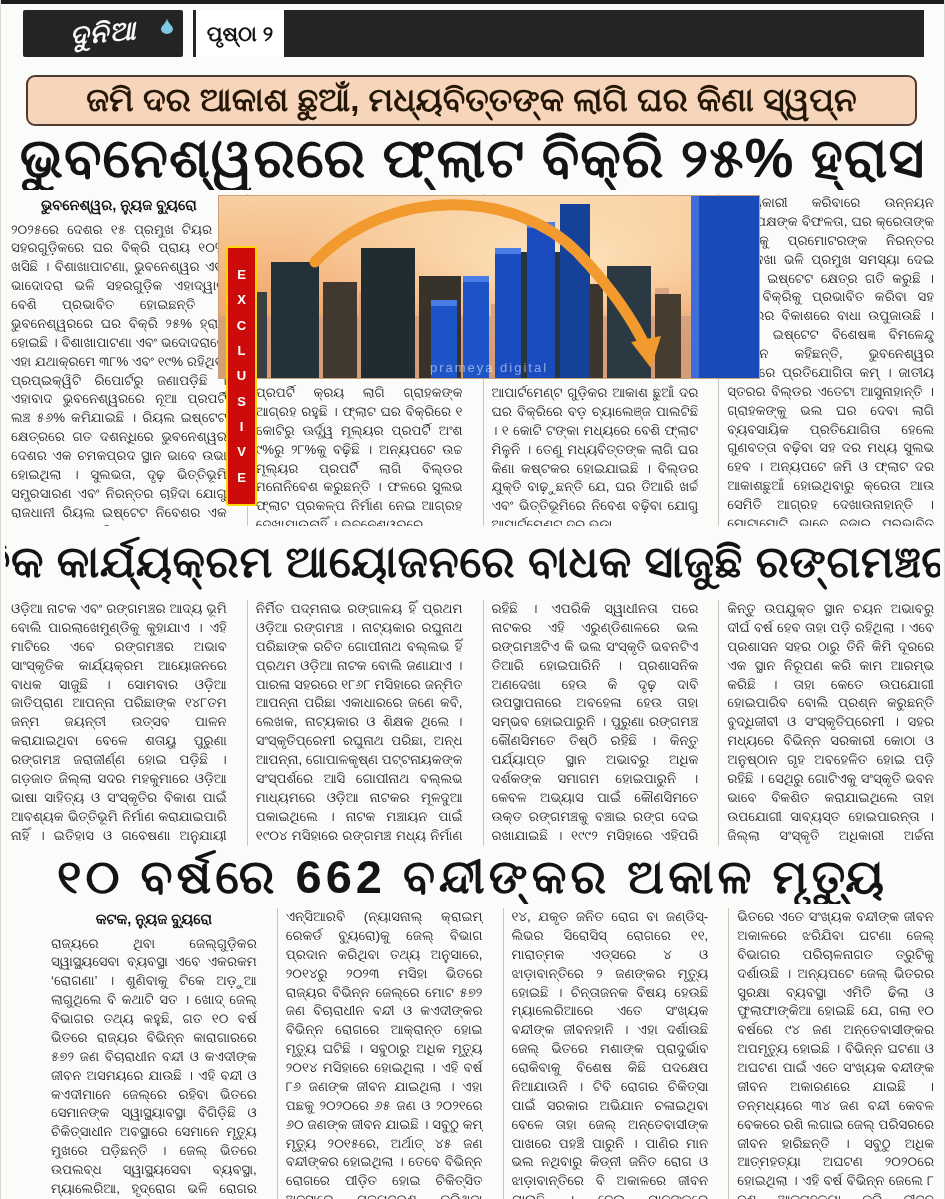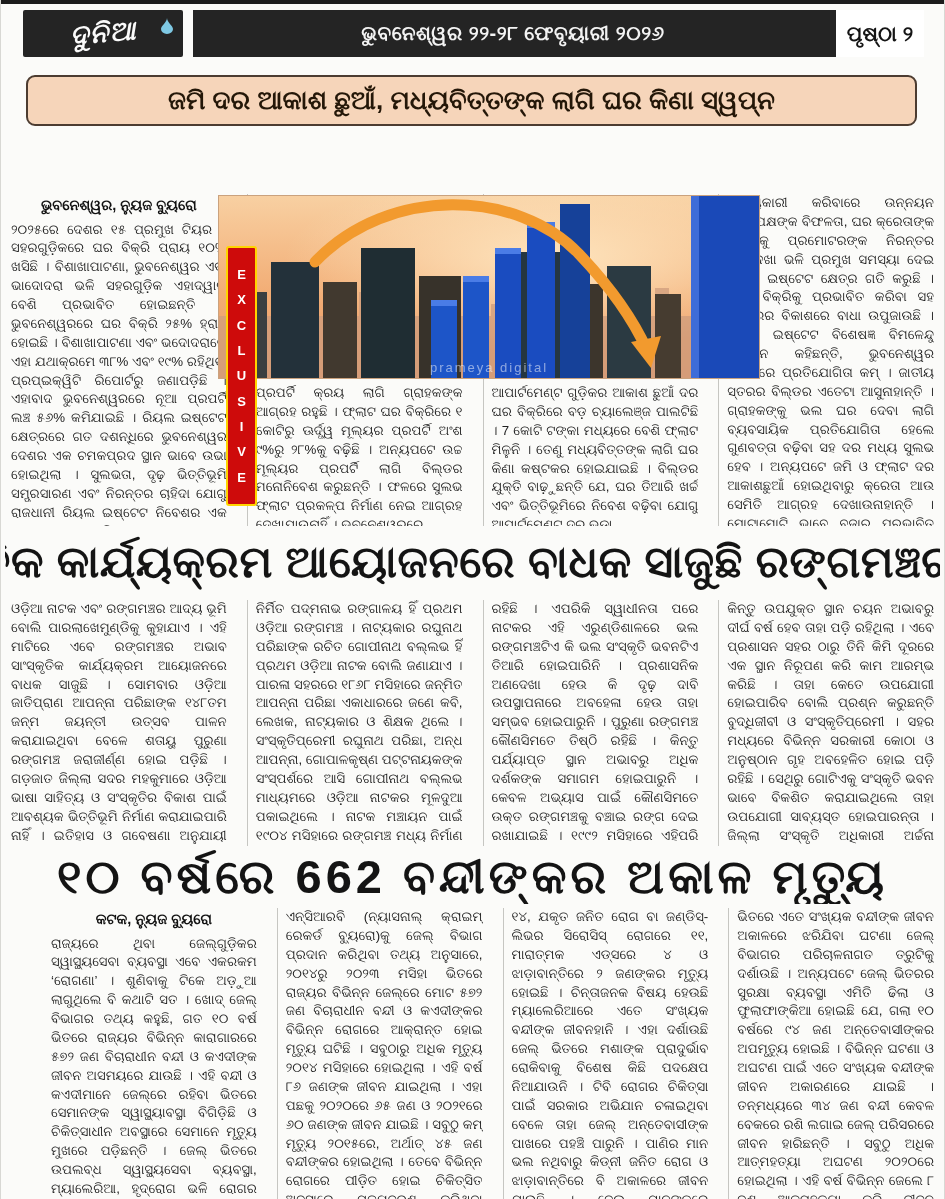--- a/index.html
+++ b/index.html
@@ -14,21 +14,21 @@
   
   .masthead{position:absolute;top:10px;left:22px;right:20px;height:47px;display:flex;}
   .logo-box{width:160px;background:#242424;border-radius:2px;display:flex;align-items:center;justify-content:center;position:relative;}
   .logo-text{color:#fafafa;font-size:27px;font-weight:bold;font-style:italic;transform:rotate(-5deg);letter-spacing:1px;font-family:"Liberation Serif", serif;}
   .logo-drop{position:absolute;right:10px;top:8px;width:12px;height:16px;}
   .head-bar{flex:1;margin-left:10px;background:#242424;display:flex;align-items:stretch;}
   .dateline{flex:1;display:flex;align-items:center;justify-content:center;color:#f3f3f3;font-size:20px;font-weight:bold;letter-spacing:.5px;}
   .page-label{width:88px;background:#ffffff;color:#141414;display:flex;align-items:center;justify-content:center;font-size:21px;font-weight:bold;border-left:3px solid #242424;}
 
   
-  .kicker{position:absolute;top:75px;left:25px;right:27px;height:47px;background:#f6d5ba;border:2px solid #50four;border:2px solid #4c3c31;border-radius:9px;display:flex;align-items:center;justify-content:center;font-size:26px;font-weight:bold;color:#241708;overflow:hidden;white-space:nowrap;}
+  .kicker{position:absolute;top:75px;left:25px;right:27px;height:47px;background:#f6d5ba;border:2px solid #50four;border:2px solid #4c3c31;border-radius:9px;display:flex;align-items:center;justify-content:center;font-size:33px;font-weight:bold;color:#241708;overflow:hidden;white-space:nowrap;}
   .headline-lg{position:absolute;display:flex;align-items:center;justify-content:center;font-weight:800;color:#141414;white-space:nowrap;overflow:hidden;}
   .headline1{top:126px;left:8px;right:8px;height:64px;font-size:55px;letter-spacing:1px;}
   .headline2{top:528px;left:4px;right:4px;height:68px;font-size:44px;letter-spacing:.5px;}
   .headline3{top:850px;left:8px;right:8px;height:54px;font-size:47px;letter-spacing:4px;}
 
   
   .band{position:absolute;left:10px;right:10px;display:grid;grid-template-columns:repeat(4,1fr);column-gap:20px;}
   .band .col{overflow:hidden;font-size:13.3px;line-height:1.42;text-align:justify;color:#222;position:relative;}
   .band .col + .col{border-left:1px solid #c6c6c2;padding-left:8px;}
   .story1{top:194px;height:332px;}
@@ -51,37 +51,37 @@
   <div class="top-rule"></div>
 
   <div class="masthead">
     <div class="logo-box">
       <span class="logo-text">ଦୁନିଆ</span>
       <svg class="logo-drop" viewBox="0 0 12 16">
         <path d="M6 0 C6 4 0 8 0 11 a6 5 0 0 0 12 0 C12 8 6 4 6 0 Z" fill="#7ec8e3"></path>
       </svg>
     </div>
     <div class="head-bar">
-      <div class="dateline">ଭୁବନେଶ୍ୱର ୨୨-୨୮ ଫେବୃୟାରୀ ୨୦୨୬</div>
       <div class="page-label">ପୃଷ୍ଠା ୨</div>
     </div>
   </div>
 
   <div class="kicker">ଜମି ଦର ଆକାଶ ଛୁଆଁ, ମଧ୍ୟବିତ୍ତଙ୍କ ଲାଗି ଘର କିଣା ସ୍ୱପ୍ନ</div>
+  <div class="headline-lg headline1">ଭୁବନେଶ୍ୱରରେ ଫ୍ଲାଟ ବିକ୍ରି ୨୫% ହ୍ରାସ</div>
 
   <div class="band story1">
     <div class="col">
       <span class="byline">ଭୁବନେଶ୍ୱର, ନ୍ୟୁଜ ବ୍ୟୁରୋ</span>
       <span>୨୦୨୫ରେ ଦେଶର ୧୫ ପ୍ରମୁଖ ଟିୟର ୨ ସହରଗୁଡ଼ିକରେ ଘର ବିକ୍ରି ପ୍ରାୟ ୧୦% ଖସିଛି । ବିଶାଖାପାଟଣା, ଭୁବନେଶ୍ୱର ଏବଂ ଭାଦୋଦରା ଭଳି ସହରଗୁଡ଼ିକ ଏହାଦ୍ୱାରା ବେଶି ପ୍ରଭାବିତ ହୋଇଛନ୍ତି । ଭୁବନେଶ୍ୱରରେ ଘର ବିକ୍ରି ୨୫% ହ୍ରାସ ହୋଇଛି । ବିଶାଖାପାଟଣା ଏବଂ ଭଦୋଦରାରେ ଏହା ଯଥାକ୍ରମେ ୩୮% ଏବଂ ୧୯% ରହିଥିବା ପ୍ରପ୍‌ଇକ୍ୱିଟି ରିପୋର୍ଟରୁ ଜଣାପଡ଼ିଛି । ଏହାବାଦ ଭୁବନେଶ୍ୱରରେ ନୂଆ ପ୍ରପର୍ଟି ଲଞ୍ଚ ୫୬% କମିଯାଇଛି । ରିୟଲ ଇଷ୍ଟେଟ କ୍ଷେତ୍ରରେ ଗତ ଦଶନ୍ଧିରେ ଭୁବନେଶ୍ୱର ଦେଶର ଏକ ଚମକପ୍ରଦ ସ୍ଥାନ ଭାବେ ଉଭା ହୋଇଥିଲା । ସୁଲଭତା, ଦୃଢ଼ ଭିତ୍ତିଭୂମି ସମ୍ପ୍ରସାରଣ ଏବଂ ନିରନ୍ତର ଚାହିଦା ଯୋଗୁ ରାଜଧାନୀ ରିୟଲ ଇଷ୍ଟେଟ ନିବେଶର ଏକ ପେଣ୍ଠସ୍ଥଳୀ ପାଲଟିଥିଲା । ମାତ୍ର ଏବେ ସମୟରେ ପରିବର୍ତ୍ତନ ଆସିଛି । ଜମି ଦର ଏବଂ ନିର୍ମାଣ ଖର୍ଚ୍ଚ ବୃଦ୍ଧି ସହ ବିଳାସପୂର୍ଣ୍ଣ</span>
     </div>
     <div class="col pad-under-photo">
       <span>ପ୍ରପର୍ଟି କ୍ରୟ ଲାଗି ଗ୍ରାହକଙ୍କ ଆଗ୍ରହ ରହୁଛି । ଫ୍ଲାଟ ଘର ବିକ୍ରିରେ ୧ କୋଟିରୁ ଊର୍ଦ୍ଧ୍ୱ ମୂଲ୍ୟର ପ୍ରପର୍ଟି ଅଂଶ ୯%ରୁ ୨୮%କୁ ବଢ଼ିଛି । ଅନ୍ୟପଟେ ଉଚ୍ଚ ମୂଲ୍ୟର ପ୍ରପର୍ଟି ଲାଗି ବିଲ୍ଡର ମନୋନିବେଶ କରୁଛନ୍ତି । ଫଳରେ ସୁଲଭ ଫ୍ଲାଟ ପ୍ରକଳ୍ପ ନିର୍ମାଣ ନେଇ ଆଗ୍ରହ ଦେଖାଯାଉନାହିଁ । ଭୁବନେଶ୍ୱରରେ</span>
     </div>
     <div class="col pad-under-photo">
-      <span>ଆପାର୍ଟମେଣ୍ଟ ଗୁଡ଼ିକର ଆକାଶ ଛୁଆଁ ଦର ଘର ବିକ୍ରିରେ ବଡ଼ ଚ୍ୟାଲେଞ୍ଜ ପାଲଟିଛି । 7 କୋଟି ଟଙ୍କା ମଧ୍ୟରେ ବେଶି ଫ୍ଲାଟ ମିଳୁନି । ତେଣୁ ମଧ୍ୟବିତ୍ତଙ୍କ ଲାଗି ଘର କିଣା କଷ୍ଟକର ହୋଇଯାଇଛି । ବିଲ୍ଡର ଯୁକ୍ତି ବାଢ଼ୁଛନ୍ତି ଯେ, ଘର ତିଆରି ଖର୍ଚ୍ଚ ଏବଂ ଭିତ୍ତିଭୂମିରେ ନିବେଶ ବଢ଼ିବା ଯୋଗୁ ଆପାର୍ଟମେଣ୍ଟ ଦର ଭଡ଼ା</span>
+      <span>ଆପାର୍ଟମେଣ୍ଟ ଗୁଡ଼ିକର ଆକାଶ ଛୁଆଁ ଦର ଘର ବିକ୍ରିରେ ବଡ଼ ଚ୍ୟାଲେଞ୍ଜ ପାଲଟିଛି । ୧ କୋଟି ଟଙ୍କା ମଧ୍ୟରେ ବେଶି ଫ୍ଲାଟ ମିଳୁନି । ତେଣୁ ମଧ୍ୟବିତ୍ତଙ୍କ ଲାଗି ଘର କିଣା କଷ୍ଟକର ହୋଇଯାଇଛି । ବିଲ୍ଡର ଯୁକ୍ତି ବାଢ଼ୁଛନ୍ତି ଯେ, ଘର ତିଆରି ଖର୍ଚ୍ଚ ଏବଂ ଭିତ୍ତିଭୂମିରେ ନିବେଶ ବଢ଼ିବା ଯୋଗୁ ଆପାର୍ଟମେଣ୍ଟ ଦର ଭଡ଼ା</span>
     </div>
     <div class="col">
       <span>କାର୍ଯ୍ୟକାରୀ କରିବାରେ ଉନ୍ନୟନ କର୍ତ୍ତୃପକ୍ଷଙ୍କ ବିଫଳତା, ଘର କ୍ରେତାଙ୍କ ସ୍ୱାର୍ଥକୁ ପ୍ରମୋଟରଙ୍କ ନିରନ୍ତର ଅଣଦେଖା ଭଳି ପ୍ରମୁଖ ସମସ୍ୟା ଦେଇ ରିୟଲ ଇଷ୍ଟେଟ କ୍ଷେତ୍ର ଗତି କରୁଛି । ଯାହା ବିକ୍ରିକୁ ପ୍ରଭାବିତ କରିବା ସହ କ୍ଷେତ୍ରର ବିକାଶରେ ବାଧା ଉପୁଜାଉଛି । ରିୟଲ୍ ଇଷ୍ଟେଟ ବିଶେଷଜ୍ଞ ବିମଳେନ୍ଦୁ ପ୍ରଧାନ କହିଛନ୍ତି, ଭୁବନେଶ୍ୱର ବଜାରରେ ପ୍ରତିଯୋଗିତା କମ୍ । ଜାତୀୟ ସ୍ତରର ବିଲ୍ଡର ଏତେଟା ଆସୁନାହାନ୍ତି । ଗ୍ରାହକଙ୍କୁ ଭଲ ଘର ଦେବା ଲାଗି ବ୍ୟବସାୟିକ ପ୍ରତିଯୋଗିତା ହେଲେ ଗୁଣବତ୍ତା ବଢ଼ିବା ସହ ଦର ମଧ୍ୟ ସୁଲଭ ହେବ । ଅନ୍ୟପଟେ ଜମି ଓ ଫ୍ଲାଟ ଦର ଆକାଶଛୁଆଁ ହୋଇଥିବାରୁ କ୍ରେତା ଆଉ ସେମିତି ଆଗ୍ରହ ଦେଖାଉନାହାନ୍ତି । ମୋଟାମୋଟି ଭାବେ ବଜାର ପ୍ରଭାବିତ ହେଉଛି ।</span>
     </div>
 
     <div class="photo">
       <svg width="540" height="182" viewBox="0 0 540 182" preserveAspectRatio="none">
         <defs>
           <linearGradient id="sky" x1="0" y1="0" x2="0" y2="1">
             <stop offset="0" stop-color="#f8d0a2"></stop>

